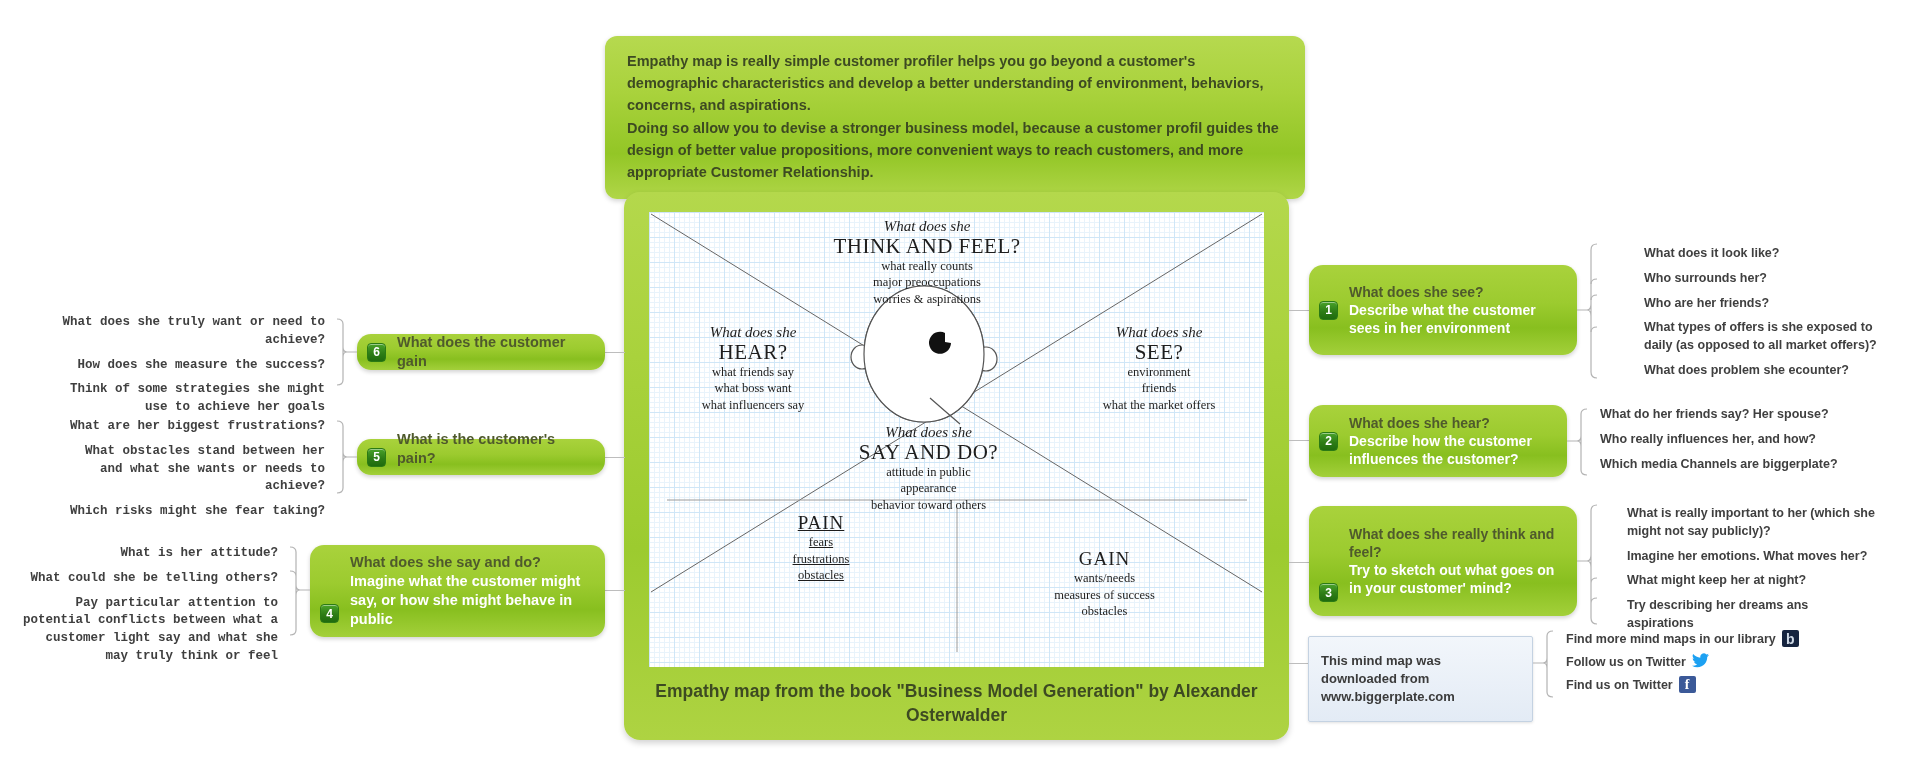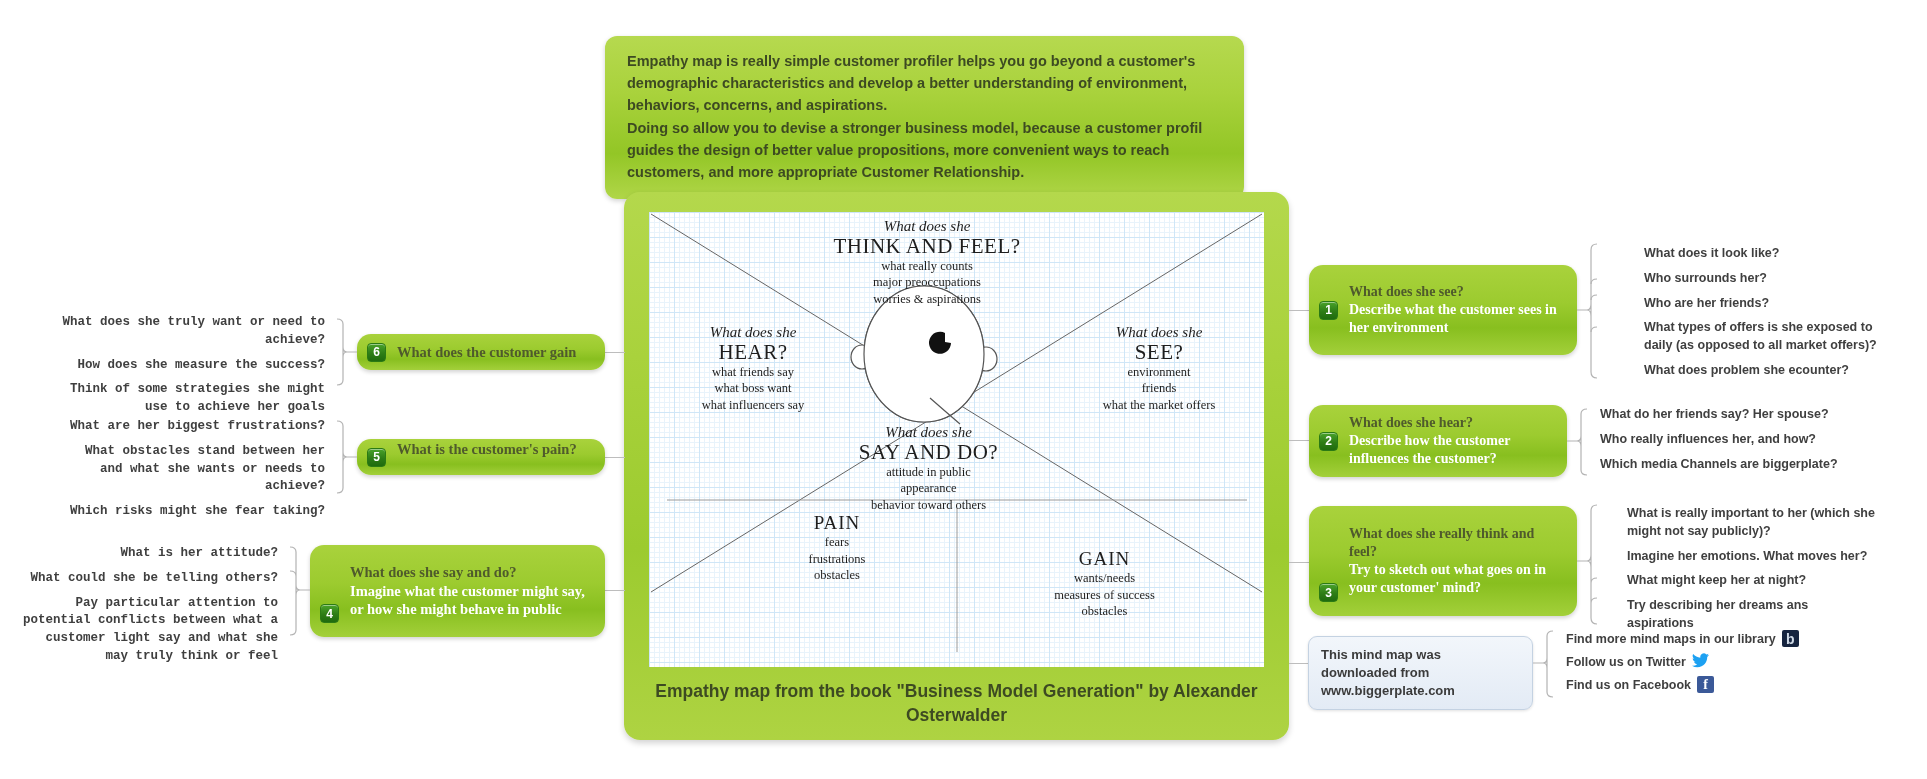--- a/index.html
+++ b/index.html
@@ -15,21 +15,21 @@
   .green-node {
     position: absolute;
     border-radius: 14px;
     background: linear-gradient(180deg, #a9d23c 0%, #9ccb2f 42%, #88bf1f 70%, #a3d03a 100%);
     box-shadow: 0 2px 4px rgba(0,0,0,.18);
     color: #ffffff;
     font-weight: bold;
     display: flex;
     align-items: center;
   }
-  .green-node .node-body { padding: 8px 16px 8px 40px; line-height: 1.30; font-family: Liberation Serif, serif; }
+  .green-node .node-body { padding: 8px 16px 8px 40px; line-height: 1.30; }
   .green-node .first-line { color: #4f5a2c; }
   .badge {
     position: absolute;
     left: 10px;
     width: 19px; height: 19px;
     border-radius: 4px;
     background: linear-gradient(180deg,#4aa32a 0%, #2e7d16 55%, #1f6b0e 100%);
     border: 1px solid #2b7a14;
     color: #ffffff;
     font-size: 12px; font-weight: bold;
@@ -43,21 +43,21 @@
   .leaf-list.right .leaf { text-align: left; }
   .leaf-list.left .leaf { text-align: right; font-family: Liberation Mono, monospace; }
 
   
   .bracket { position: absolute; }
   .bracket svg { display: block; }
 
   
   #desc-panel {
     position: absolute;
-    left: 605px; top: 36px; width: 639px;
+    left: 605px; top: 36px; width: 700px;
     border-radius: 12px;
     background: linear-gradient(180deg,#b6d94f 0%, #a9d23c 35%, #93c626 72%, #b0d648 100%);
     box-shadow: 0 2px 5px rgba(0,0,0,.18);
     padding: 14px 22px 16px 22px;
     color: #3d4a22;
     font-size: 14.5px; font-weight: bold; line-height: 1.53;
   }
 
   
   #map-panel {
@@ -91,25 +91,25 @@
   .pg .sub { font-size: 12.5px; line-height: 1.32; }
   #map-caption {
     position: absolute; left: 0; right: 0; top: 488px;
     text-align: center; color: #3d4a22;
     font-size: 17.5px; font-weight: bold; line-height: 1.35;
   }
 
   
   #bp-box {
     position: absolute; left: 1308px; top: 636px; width: 225px;
-    border-radius: 9px;
+    border-radius: 2px;
     background: linear-gradient(180deg,#f2f6fb 0%, #e3ebf5 100%);
     border: 1px solid #c4d2e2;
     box-shadow: 0 1px 3px rgba(0,0,0,.12);
-    padding: 9px 12px;
+    padding: 15px 12px;
     color: #3b3b3b; font-size: 13px; font-weight: bold; line-height: 1.38;
   }
   .social-row { display: flex; align-items: center; gap: 6px; margin-bottom: 6px; }
   .social-label { font-size: 12.5px; font-weight: bold; color: #3f3f3f; }
   .ico { display: inline-block; width: 17px; height: 17px; flex: 0 0 auto; }
   .ico-bp { background: #16243f; border-radius: 2px; position: relative; }
   .ico-bp::after {
     content: "b"; position: absolute; inset: 0;
     color: #cfd9e6; font-size: 14px; font-weight: bold;
     display: flex; align-items: center; justify-content: center;
@@ -176,21 +176,21 @@
       </div>
 
       <div class="quad" style="left:192px; top:212px; width:175px;">
         <div class="pre">What does she</div>
         <div class="big">SAY AND DO?</div>
         <div class="sub">attitude in public</div>
         <div class="sub">appearance</div>
         <div class="sub">behavior toward others</div>
       </div>
 
-      <div class="pg" style="left:108px; top:300px; width:160px;">
+      <div class="pg" style="left:92px; top:300px; width:160px;text-decoration:underline;">
         <div class="big">PAIN</div>
         <div class="sub">fears</div>
         <div class="sub">frustrations</div>
         <div class="sub">obstacles</div>
       </div>
 
       <div class="pg" style="left:368px; top:300px; width:175px;margin-top:36px;">
         <div class="big">GAIN</div>
         <div class="sub">wants/needs</div>
         <div class="sub">measures of success</div>
@@ -277,21 +277,21 @@
     </div>
     <div class="social-row">
       <span class="social-label">Follow us on Twitter</span>
       <span class="ico ico-tw">
         <svg width="17" height="15" viewBox="0 0 24 20">
           <path d="M24 2.3a9.6 9.6 0 0 1-2.8.8A4.9 4.9 0 0 0 23.3.4a9.7 9.7 0 0 1-3.1 1.2A4.9 4.9 0 0 0 11.8 6 13.9 13.9 0 0 1 1.7.9 4.9 4.9 0 0 0 3.2 7.4 4.8 4.8 0 0 1 1 6.8v.1a4.9 4.9 0 0 0 3.9 4.8 4.9 4.9 0 0 1-2.2.1 4.9 4.9 0 0 0 4.6 3.4A9.9 9.9 0 0 1 0 17.3 13.9 13.9 0 0 0 7.5 19.5c9.1 0 14-7.5 14-14v-.6A10 10 0 0 0 24 2.3z" fill="#1da1f2"></path>
         </svg>
       </span>
     </div>
     <div class="social-row">
-      <span class="social-label">Find us on Facebook</span>
+      <span class="social-label">Find us on Twitter</span>
       <span class="ico ico-fb"></span>
     </div>
   </div>
 
   <div class="line-h" style="left:605px; top:352px; width:20px;"></div>
   <div class="green-node" style="left:357px; top:334px; width:248px; height:36px; font-size:14.5px;">
     <span class="badge">6</span>
     <div class="node-body" style="padding-top:0; padding-bottom:0;">
       <div class="first-line">What does the customer gain</div>
     </div>

